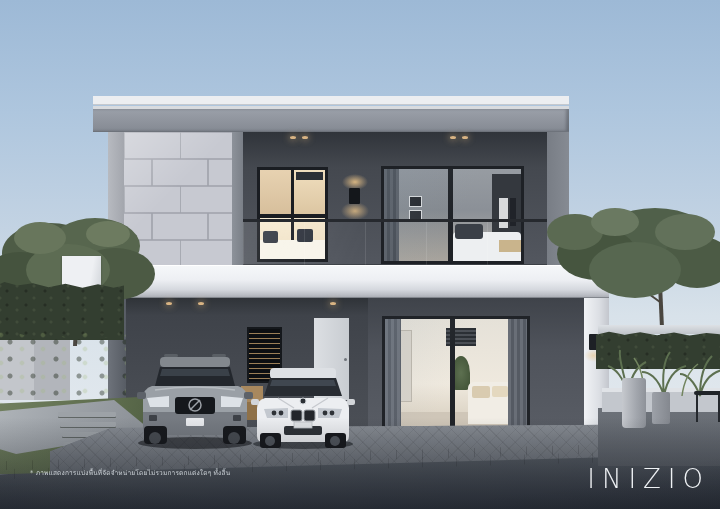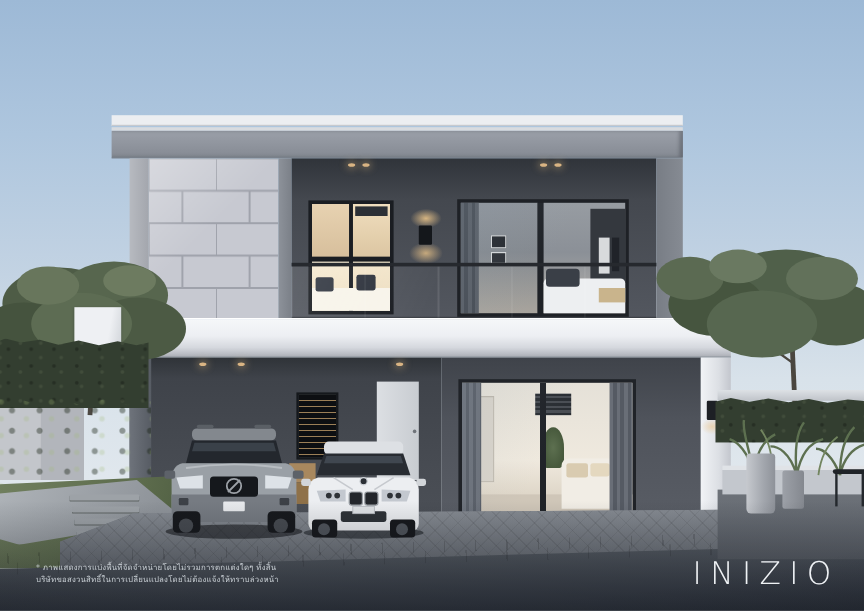--- a/index.html
+++ b/index.html
@@ -185,21 +185,21 @@
 
   
   .car{z-index:7;}
 
   
   .vignette{left:0;top:0;width:720px;height:509px;z-index:8;pointer-events:none;
     background:linear-gradient(180deg,rgba(13,17,23,0) 82%,rgba(13,17,23,.5) 100%),
       radial-gradient(140% 95% at 50% 30%,rgba(0,0,0,0) 72%,rgba(10,14,20,.28) 100%);}
   .disclaimer{left:30px;top:468px;width:260px;z-index:9;
     color:rgba(233,239,244,.82);font-size:6.5px;line-height:10px;letter-spacing:.2px;}
-  .brand{left:560px;top:464px;width:150px;z-index:9;text-align:center;
+  .brand{left:560px;top:464px;width:150px;z-index:9;text-align:right;
     color:#eff2f5;font-size:26px;font-weight:300;letter-spacing:7px;text-indent:7px;}
 </style>
 </head>
 <body>
 
 <div class="stage">
 
   <div class="abs sky"></div>
 
   <div class="abs neighbor">
@@ -421,17 +421,16 @@
     <circle cx="22" cy="77" r="5" fill="#50555c"></circle>
     <circle cx="87" cy="77" r="5" fill="#50555c"></circle>
     <rect x="3" y="35" width="8" height="6" rx="2" fill="#d2d5d9"></rect>
     <rect x="99" y="35" width="8" height="6" rx="2" fill="#d2d5d9"></rect>
   </svg>
 
   <div class="abs vignette"></div>
 
   <div class="abs disclaimer">
     <div>* ภาพแสดงการแบ่งพื้นที่จัดจำหน่ายโดยไม่รวมการตกแต่งใดๆ ทั้งสิ้น</div>
-    <div>บริษัทขอสงวนสิทธิ์ในการเปลี่ยนแปลงโดยไม่ต้องแจ้งให้ทราบล่วงหน้า</div>
   </div>
   <div class="abs brand">INIZIO</div>
 
 </div>
 
 </body></html>

